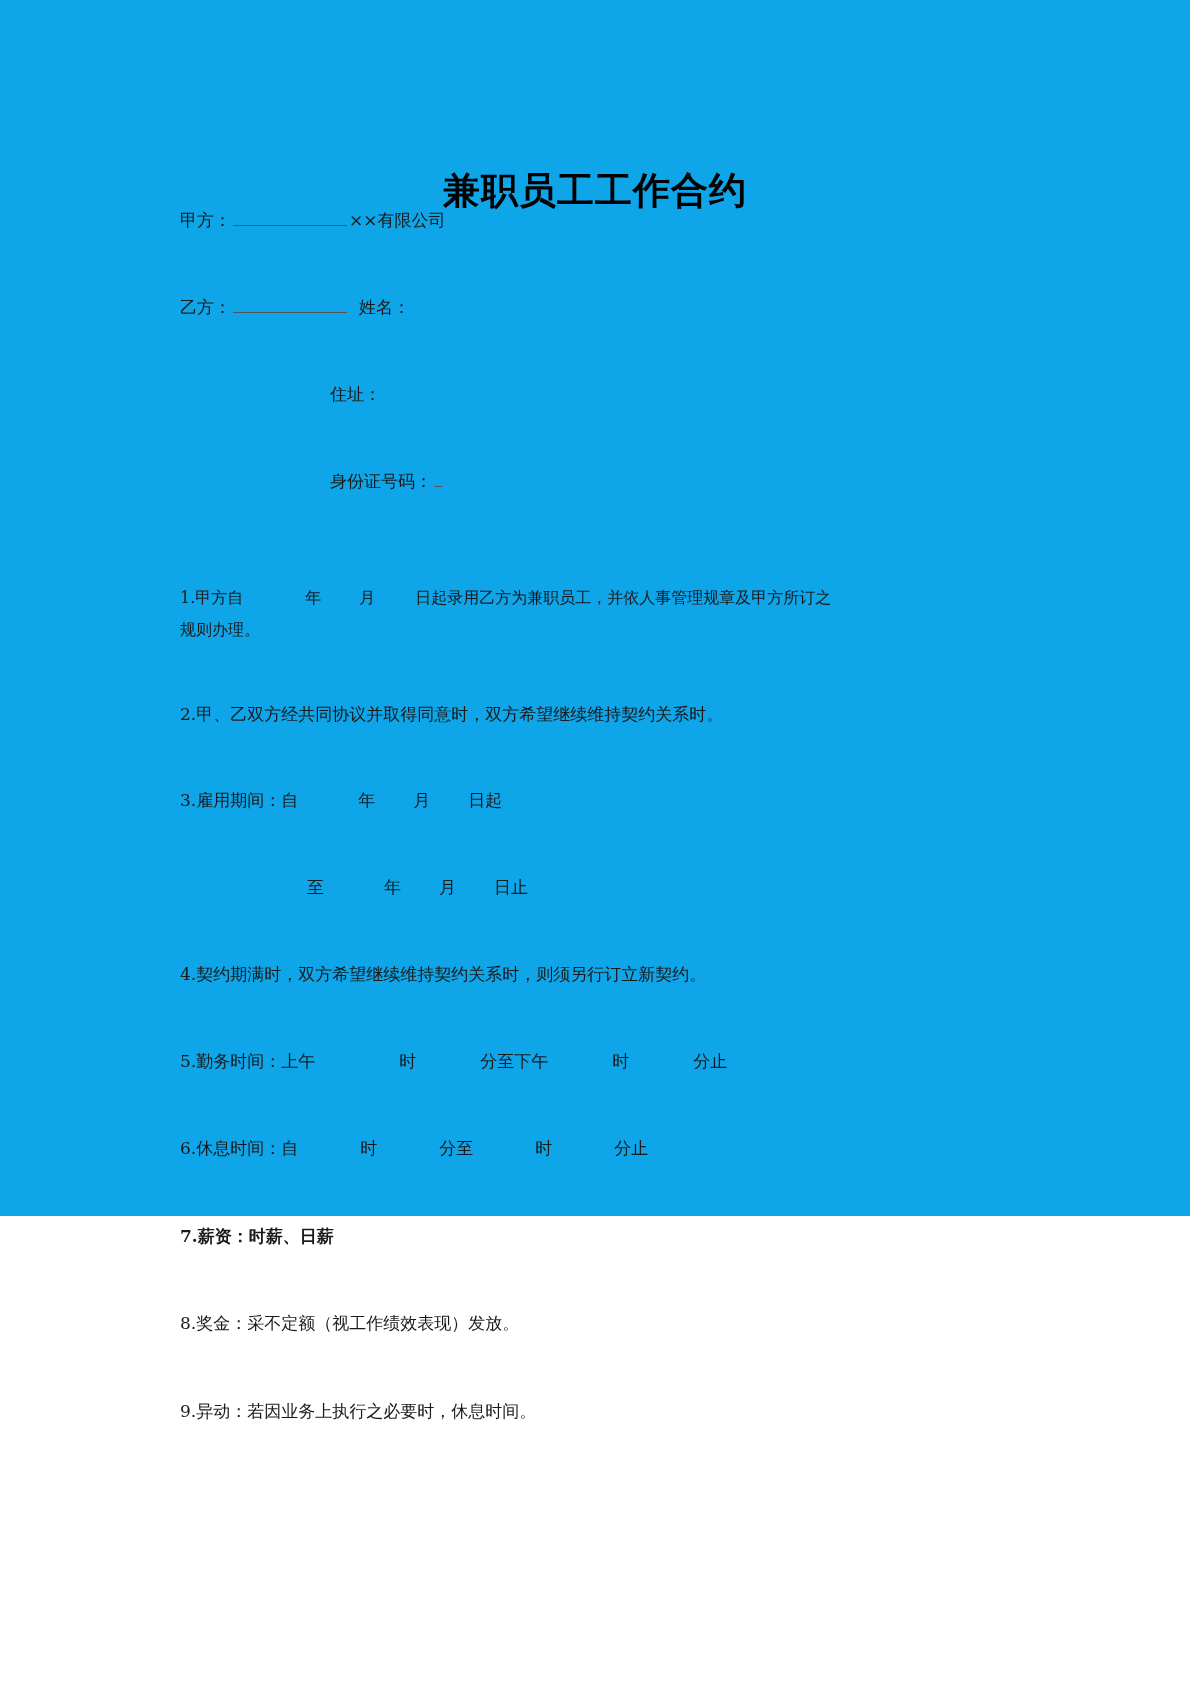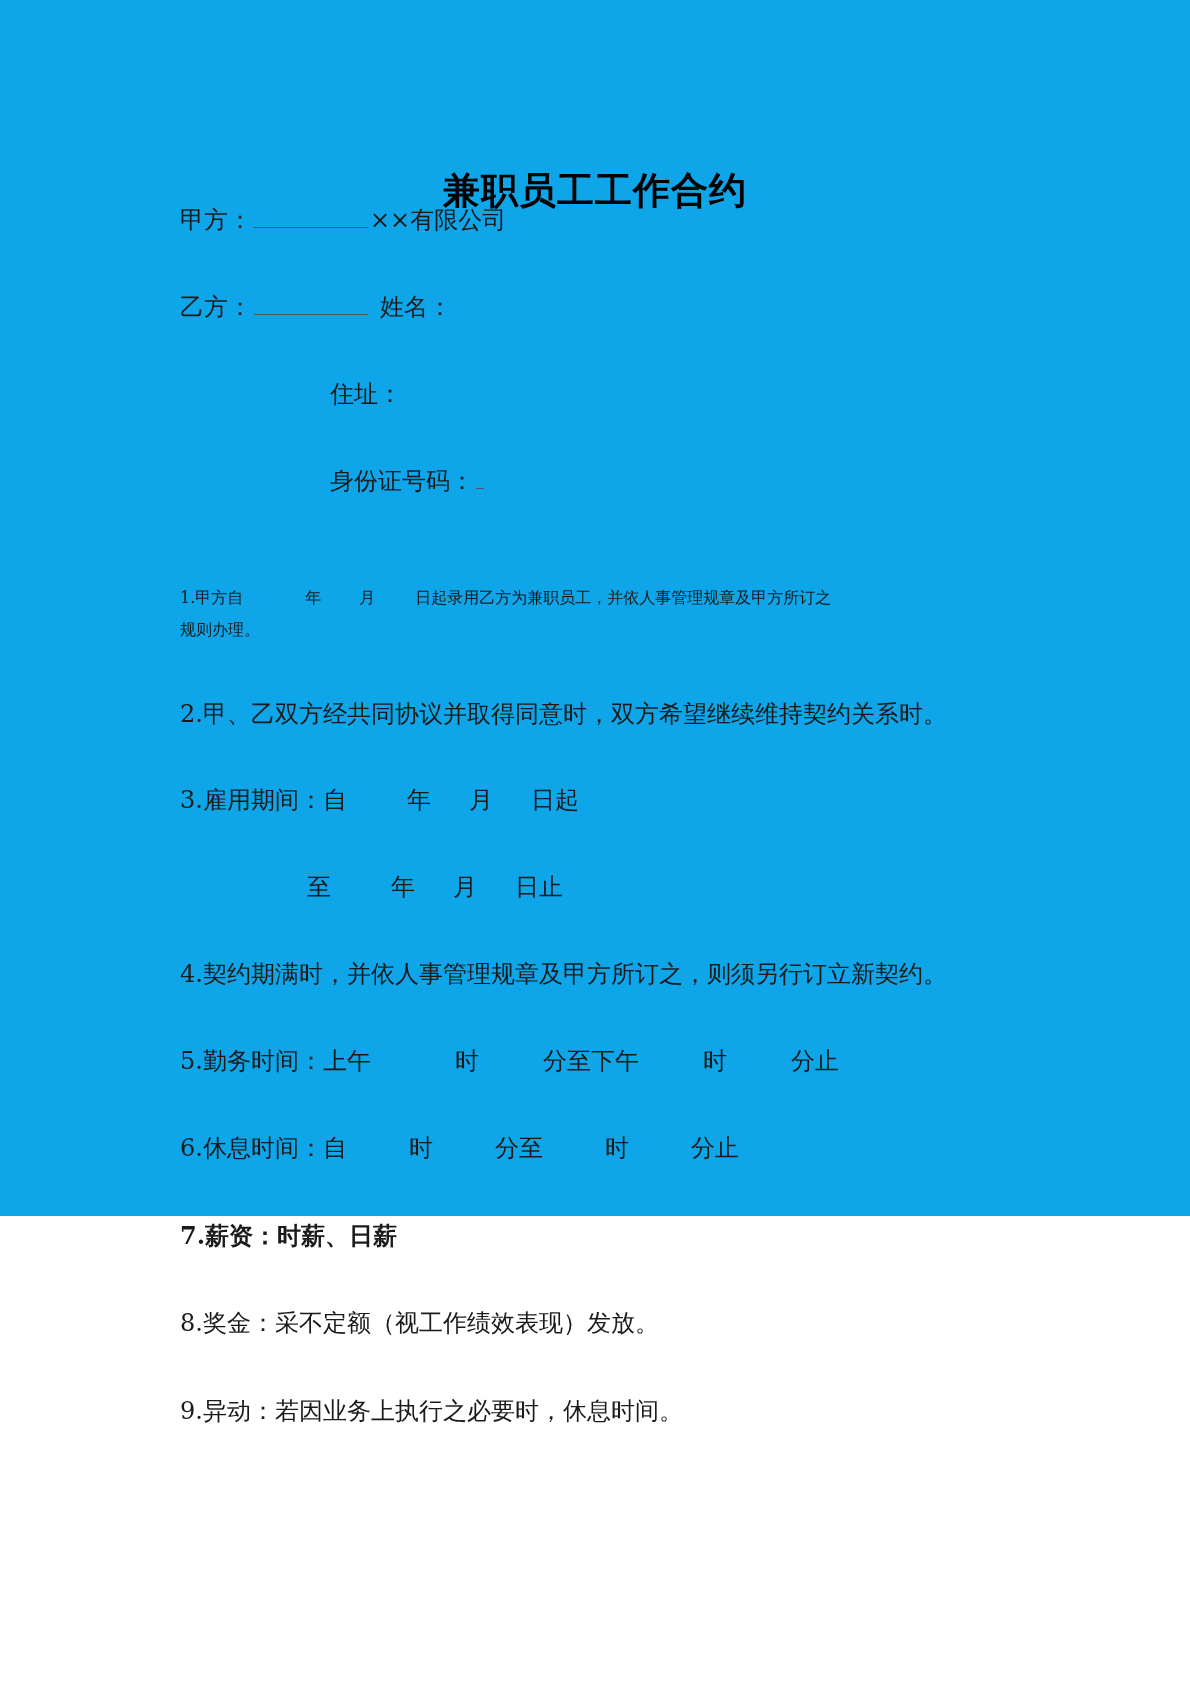--- a/index.html
+++ b/index.html
@@ -1,21 +1,21 @@
 <!DOCTYPE html>
 <html><head>
 <meta charset="utf-8">
 <style>
   html, body { margin: 0; padding: 0; background: #ffffff; }
   body { width: 1190px; height: 1683px; position: relative; overflow: hidden;
          font-family: "DejaVu Serif", "Liberation Serif", serif; color: #1a1a1a; }
   .page { position: absolute; left: 0; top: 0; width: 1190px; height: 1216px; background: #0ea5e9; }
   .title { position: absolute; left: 0; width: 1190px; top: 166px; text-align: center;
            font-size: 37px; font-weight: bold; color: #000; letter-spacing: 1px; }
-  .line { position: absolute; left: 180px; font-size: 24px; line-height: 30px; white-space: pre; }
+  .line { position: absolute; left: 180px; font-size: 17px; line-height: 30px; white-space: pre; }
   .indent { left: 330px; }
   .blank { display: inline-block; border-bottom: 1px solid #555; vertical-align: baseline;
            height: 1px; margin: 0 2px; }
   .blank.long { width: 114px; }
   .blank.short { width: 8px; }
   .gap { display: inline-block; }
   .para { position: absolute; left: 180px; width: 840px; font-size: 16px; line-height: 32px; }
 </style>
 </head>
 <body>
@@ -36,21 +36,21 @@
     <div style="white-space:pre;"><span>1.</span><span>甲方自</span><span class="gap" style="width:62px"></span><span>年</span><span class="gap" style="width:38px"></span><span>月</span><span class="gap" style="width:40px"></span><span>日起录用乙方为兼职员工，并依人事管理规章及甲方所订之</span></div>
     <div>规则办理。</div>
   </div>
 
   <div class="line" style="top:699px;"><span>2.</span><span>甲、乙双方经共同协议并取得同意时，双方希望继续维持契约关系时。</span></div>
 
   <div class="line" style="top:785px;text-align:right;"><span>3.</span><span>雇用期间：</span><span>自</span><span class="gap" style="width:60px"></span><span>年</span><span class="gap" style="width:38px"></span><span>月</span><span class="gap" style="width:38px"></span><span>日起</span></div>
 
   <div class="line" style="top:872px; left:307px;"><span>至</span><span class="gap" style="width:60px"></span><span>年</span><span class="gap" style="width:38px"></span><span>月</span><span class="gap" style="width:38px"></span><span>日止</span></div>
 
-  <div class="line" style="top:959px;"><span>4.</span><span>契约期满时，并依人事管理规章及甲方所订之，则须另行订立新契约。</span></div>
+  <div class="line" style="top:959px;"><span>4.</span><span>契约期满时，双方希望继续维持契约关系时，则须另行订立新契约。</span></div>
 
   <div class="line" style="top:1046px;"><span>5.</span><span>勤务时间：</span><span>上午</span><span class="gap" style="width:84px"></span><span>时</span><span class="gap" style="width:64px"></span><span>分至下午</span><span class="gap" style="width:64px"></span><span>时</span><span class="gap" style="width:64px"></span><span>分止</span></div>
 
   <div class="line" style="top:1133px;"><span>6.</span><span>休息时间：</span><span>自</span><span class="gap" style="width:62px"></span><span>时</span><span class="gap" style="width:62px"></span><span>分至</span><span class="gap" style="width:62px"></span><span>时</span><span class="gap" style="width:62px"></span><span>分止</span></div>
 
   <div class="line" style="top:1221px;font-weight:bold;"><span>7.</span><span>薪资：</span><span>时薪、日薪</span></div>
 
   <div class="line" style="top:1308px;"><span>8.</span><span>奖金：</span><span>采不定额（视工作绩效表现）发放。</span></div>
 
   <div class="line" style="top:1396px;"><span>9.</span><span>异动：</span><span>若因业务上执行之必要时，休息时间。</span></div>

